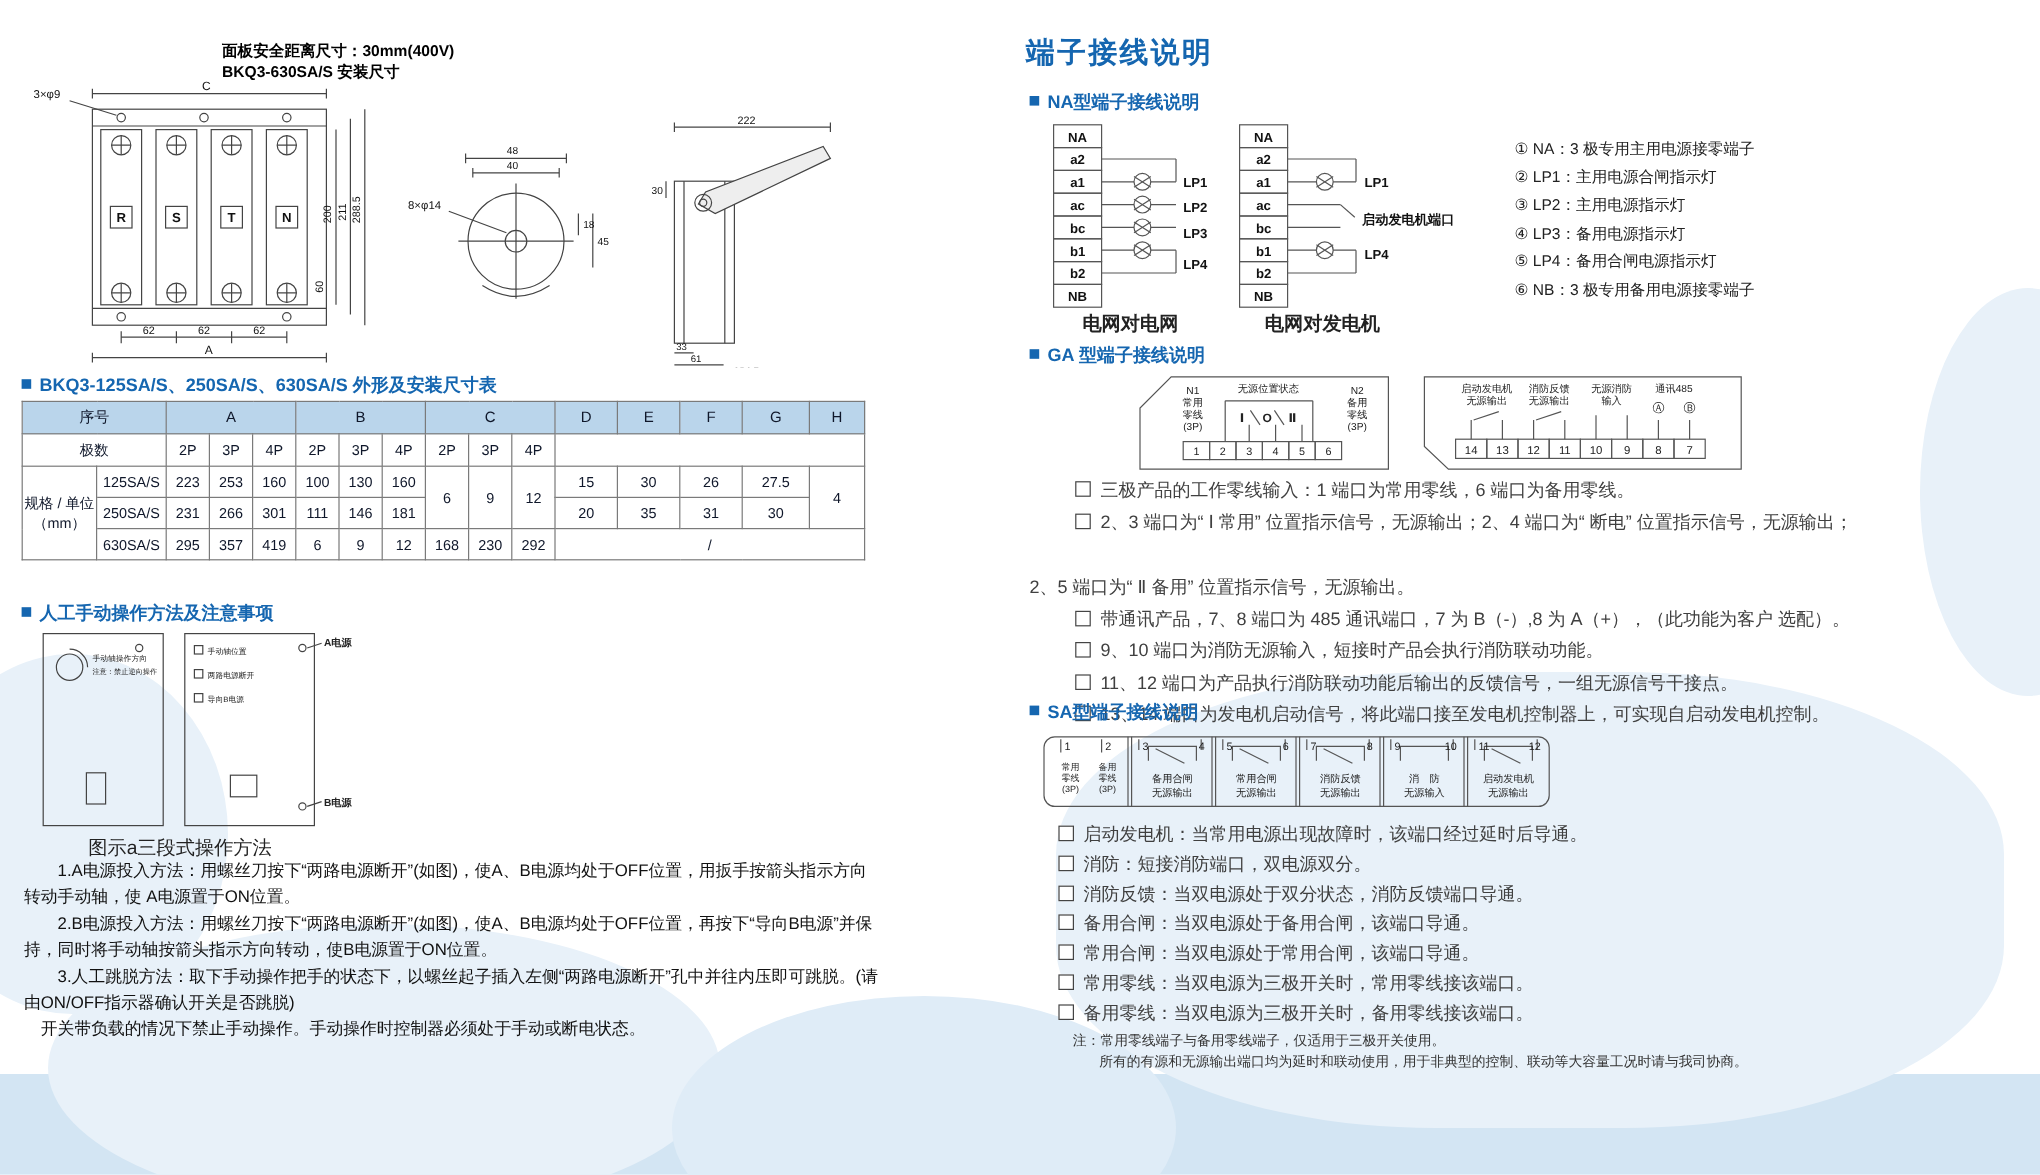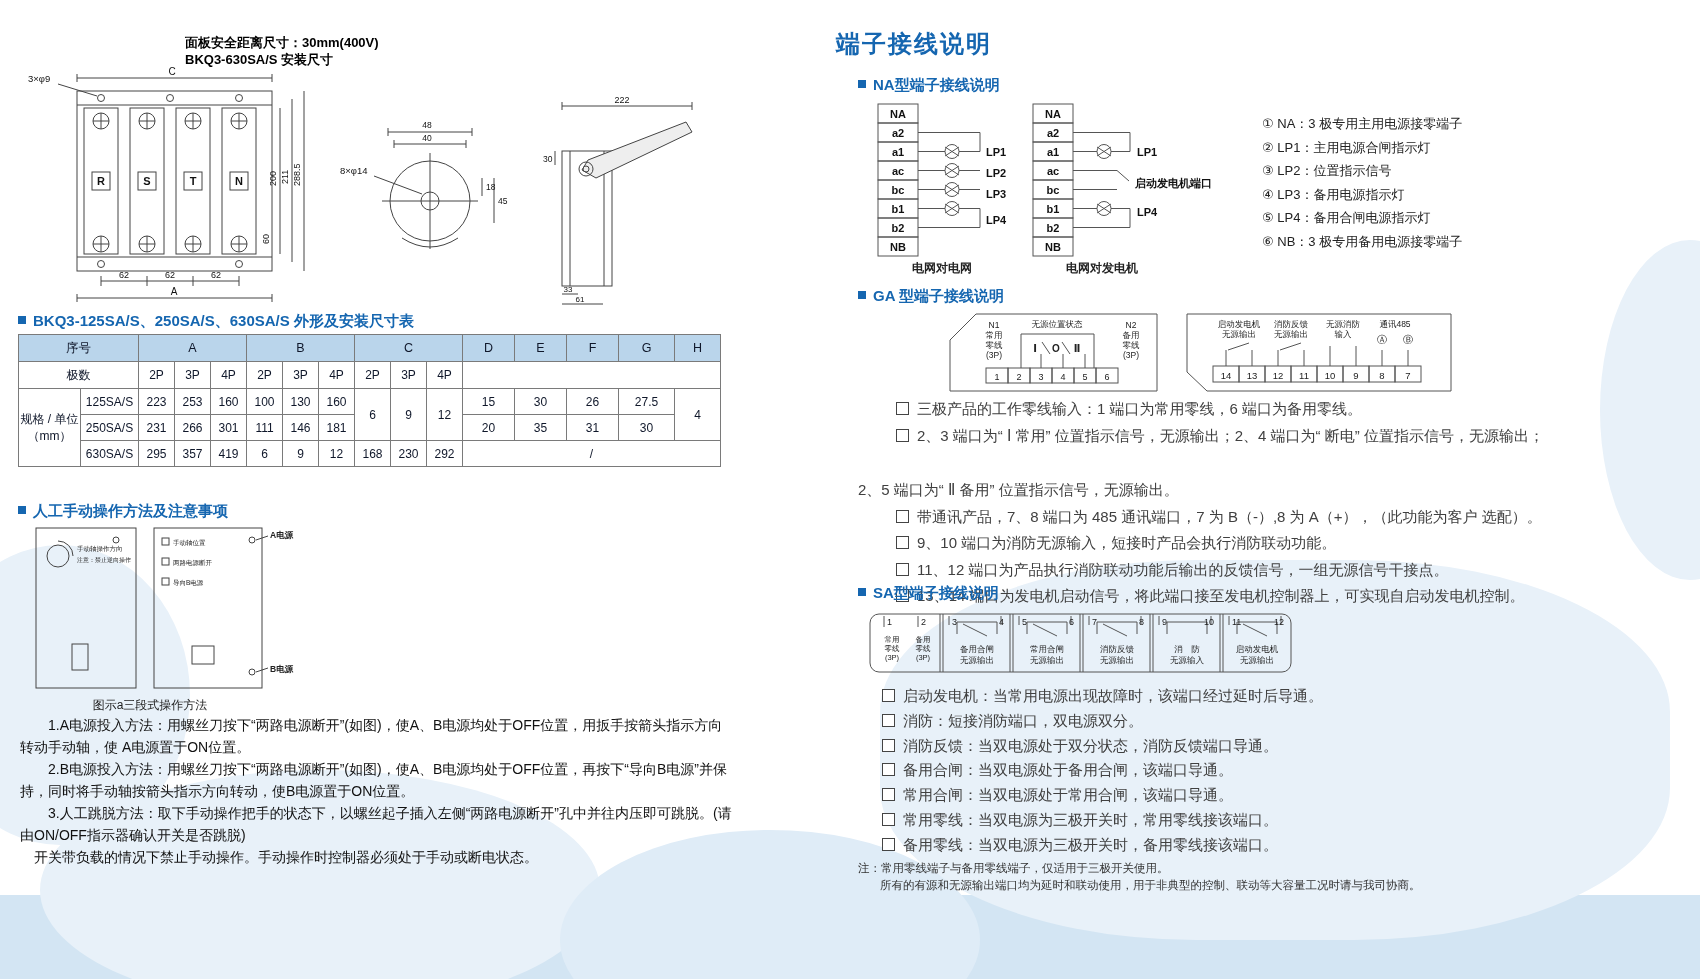--- a/index.html
+++ b/index.html
@@ -33,22 +33,22 @@
   .para-block p.note-line{text-indent:1em;}
 
   .legend-list{font-size:13px;line-height:23.5px;color:#222;white-space:nowrap;}
 
   .chk-list{font-size:15px;color:#404040;}
   .chk-list .row{line-height:26.5px;padding-left:38px;white-space:nowrap;}
   .chk-list .row.wrap2{padding-left:0;margin-top:28px;}
   .chk-list.sa .row{line-height:24.8px;padding-left:6px;}
   .chk{display:inline-block;width:11px;height:11px;border:1.5px solid #444;margin-right:8px;vertical-align:-1px;background:#fff;}
 
-  .diag-caption{font-size:12px;font-weight:bold;color:#222;text-align:center;}
-  .footnote{font-size:11.5px;color:#333;line-height:17px;}
+  .diag-caption{font-size:16px;font-weight:bold;color:#222;text-align:center;}
+  .footnote{font-size:11.5px;color:#333;line-height:17px;margin-left:36px;}
   svg text{font-family:"Liberation Sans","DejaVu Sans",sans-serif;}
   .mono{font-family:"DejaVu Sans Mono",monospace;}
 </style>
 </head>
 <body>
 
 <div class="abs bg-band"></div>
 <div class="abs blob b1"></div>
 <div class="abs blob b2"></div>
 <div class="abs blob b3"></div>
@@ -307,21 +307,21 @@
 </svg>
 <div class="abs diag-caption" style="left:30px;top:697px;width:240px;font-weight:normal;">图示a三段式操作方法</div>
 
 <div class="abs para-block" style="left:20px;top:714px;">
   <p>1.A电源投入方法：用螺丝刀按下“两路电源断开”(如图)，使A、B电源均处于OFF位置，用扳手按箭头指示方向转动手动轴，使 A电源置于ON位置。</p>
   <p>2.B电源投入方法：用螺丝刀按下“两路电源断开”(如图)，使A、B电源均处于OFF位置，再按下“导向B电源”并保持，同时将手动轴按箭头指示方向转动，使B电源置于ON位置。</p>
   <p>3.人工跳脱方法：取下手动操作把手的状态下，以螺丝起子插入左侧“两路电源断开”孔中并往内压即可跳脱。(请由ON/OFF指示器确认开关是否跳脱)</p>
   <p class="note-line">开关带负载的情况下禁止手动操作。手动操作时控制器必须处于手动或断电状态。</p>
 </div>
 
-<div class="abs page-title" style="left:836px;top:28px;text-align:center;">端子接线说明</div>
+<div class="abs page-title" style="left:855px;top:28px;text-align:center;">端子接线说明</div>
 
 <div class="abs sec-hdr" style="left:858px;top:76px;">
   <span class="bullet"></span><span>NA型端子接线说明</span>
 </div>
 
 <svg class="abs" style="left:870px;top:100px;" width="165" height="158" viewBox="0 0 165 158">
   <g fill="none" stroke="#555" stroke-width="1">
     <rect x="8" y="4" width="40" height="19"></rect>
       <rect x="8" y="23" width="40" height="19"></rect>
       <rect x="8" y="42" width="40" height="19"></rect>
@@ -412,21 +412,21 @@
     <text x="112" y="56" font-size="11">LP1</text>
     <text x="112" y="116" font-size="11">LP4</text>
   </g>
   <text x="110" y="87" font-size="11" font-weight="bold" fill="#111">启动发电机端口</text>
 </svg>
 <div class="abs diag-caption" style="left:1027px;top:260px;width:150px;">电网对发电机</div>
 
 <div class="abs legend-list" style="left:1262px;top:112px;">
   <div>① NA：3 极专用主用电源接零端子</div>
   <div>② LP1：主用电源合闸指示灯</div>
-  <div>③ LP2：位置指示信号</div>
+  <div>③ LP2：主用电源指示灯</div>
   <div>④ LP3：备用电源指示灯</div>
   <div>⑤ LP4：备用合闸电源指示灯</div>
   <div>⑥ NB：3 极专用备用电源接零端子</div>
 </div>
 
 <div class="abs sec-hdr" style="left:858px;top:287px;">
   <span class="bullet"></span><span>GA 型端子接线说明</span>
 </div>
 
 <svg class="abs" style="left:946px;top:310px;" width="215" height="85" viewBox="0 0 215 85">

